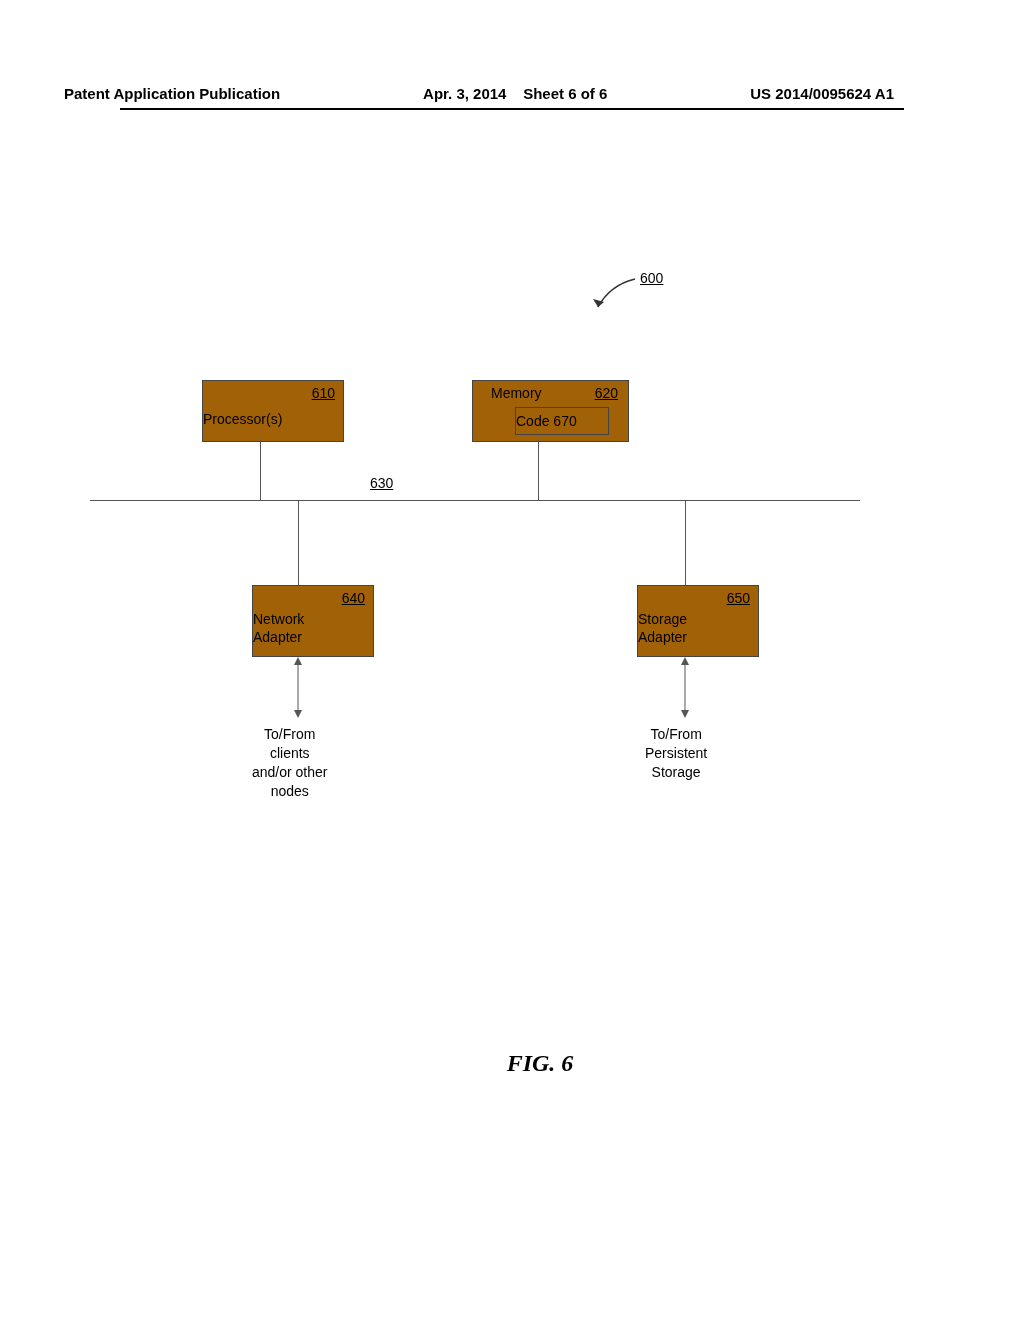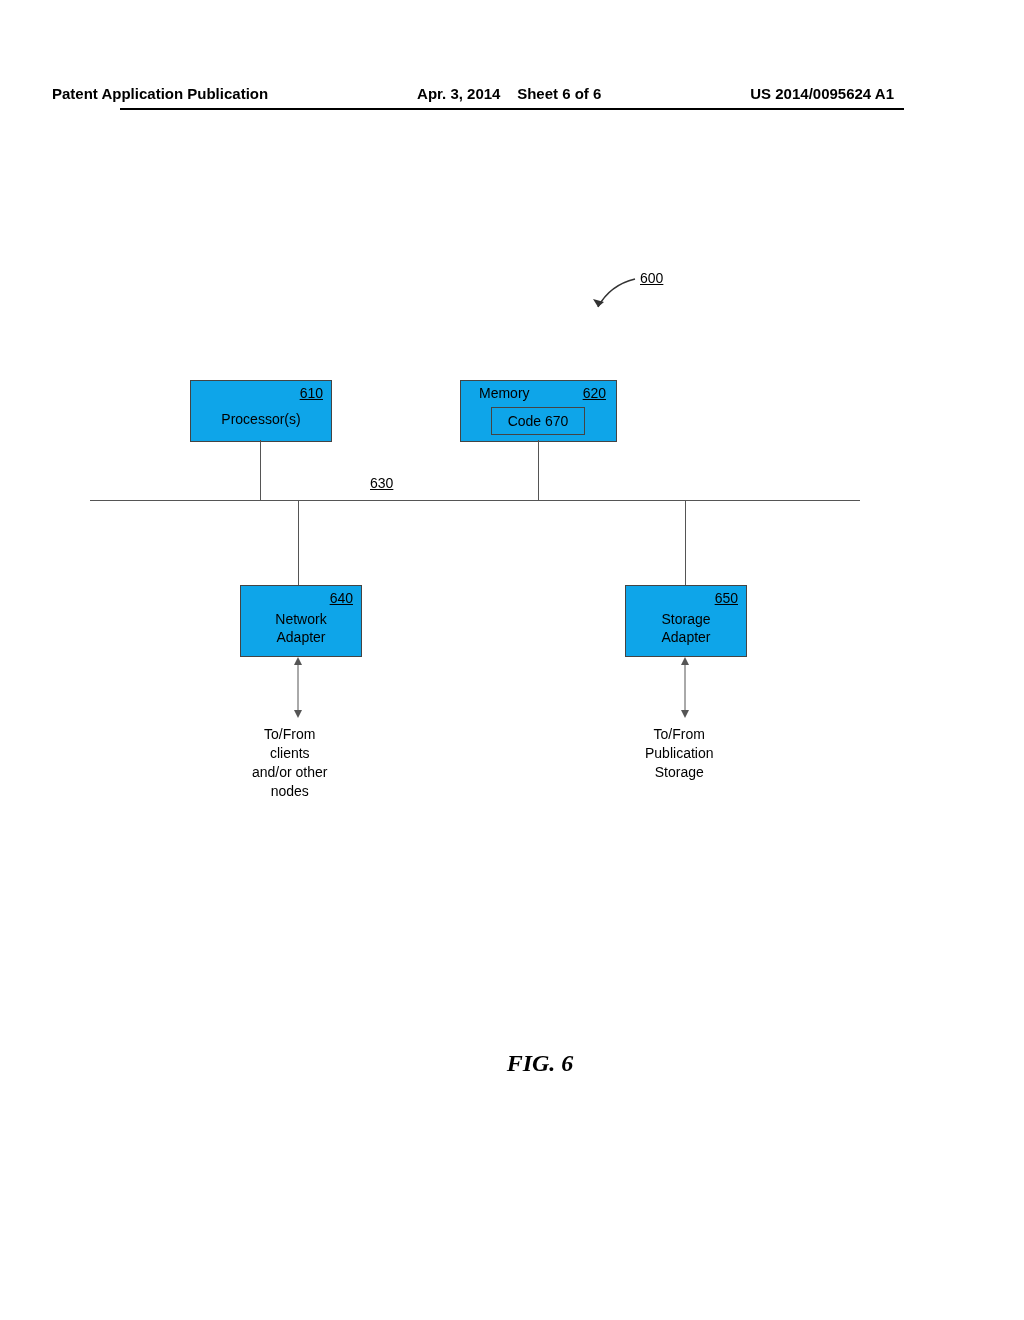--- a/index.html
+++ b/index.html
@@ -7,21 +7,21 @@
     padding: 0;
     font-family: Arial, Helvetica, sans-serif;
     background: #fff;
     width: 1024px;
     height: 1320px;
     position: relative;
   }
   .header {
     position: absolute;
     top: 85px;
-    left: 0;
+    left: 12px;
     right: 0;
     display: flex;
     justify-content: space-between;
     padding: 0 130px 0 52px;
     font-size: 15px;
   }
   .header .left { font-weight: bold; }
   .header .center { font-weight: bold; }
   .header .right { font-weight: bold; }
   .header-rule {
@@ -35,23 +35,24 @@
   .diagram {
     position: absolute;
     top: 270px;
     left: 120px;
     width: 780px;
     height: 700px;
   }
   .box {
     position: absolute;
     border: 1px solid #444;
-    background: #0ea5e9;
+    background: #a16207;
     font-size: 14px;
-    text-align: center;
+    text-align: left;
+    margin-left: 12px;
   }
   .num {
     position: absolute;
     font-size: 14px;
     text-decoration: underline;
   }
   .label {
     position: absolute;
     font-size: 14px;
     text-align: center;
@@ -149,19 +150,19 @@
     <span>nodes</span>
   </div>
 
   <svg class="arrow" style="top:385px; left:559px;" width="12" height="65">
     <line x1="6" y1="6" x2="6" y2="59" stroke="#555" stroke-width="1"></line>
     <polygon points="6,2 2,10 10,10" fill="#555"></polygon>
     <polygon points="6,63 2,55 10,55" fill="#555"></polygon>
   </svg>
   <div class="label" style="top:455px; left:525px;">
     <span>To/From</span><br>
-    <span>Publication</span><br>
+    <span>Persistent</span><br>
     <span>Storage</span>
   </div>
 
 </div>
 
 <div class="figcap">FIG. 6</div>
 
 </body></html>

